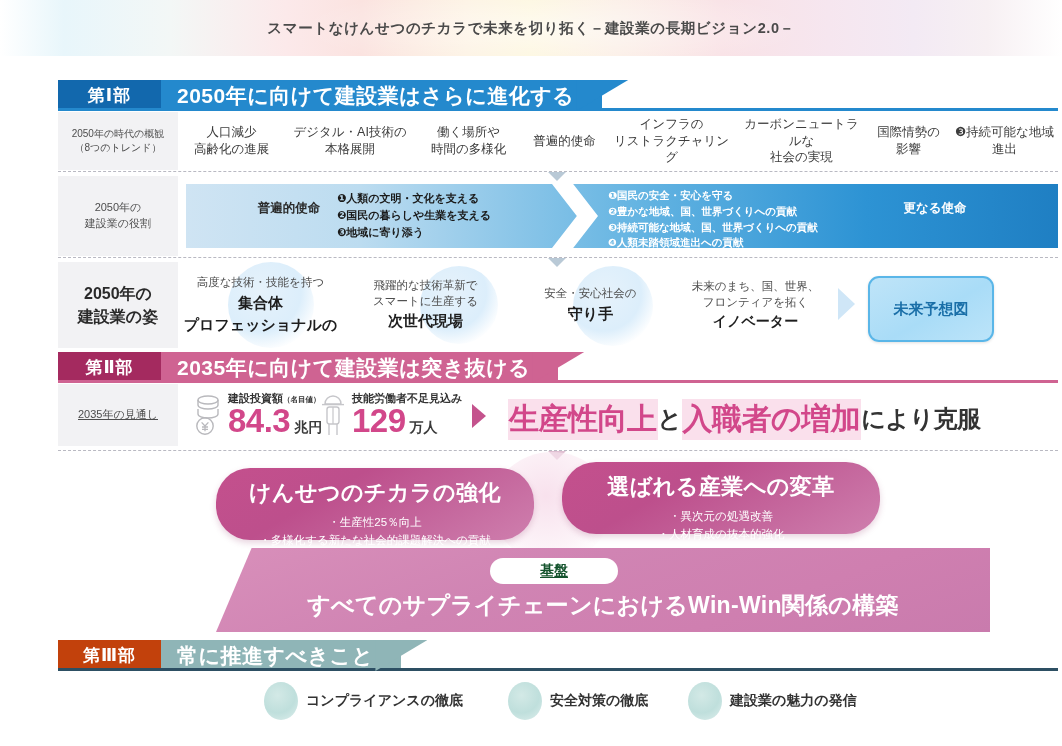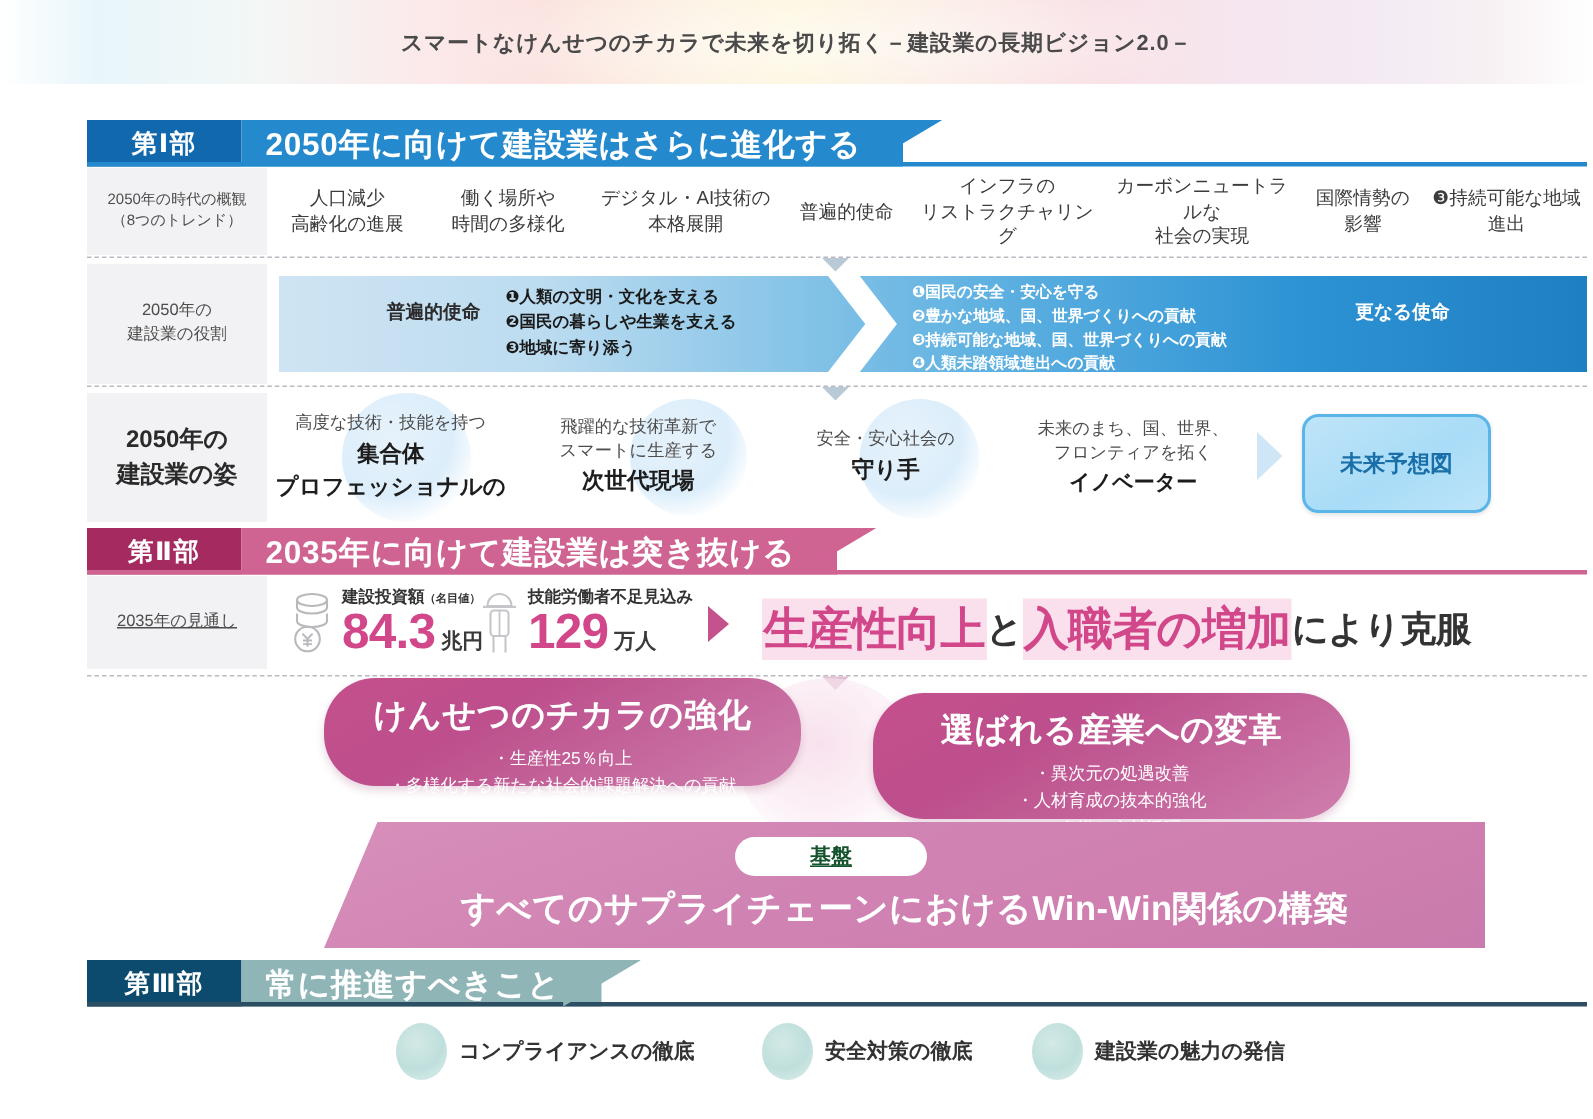--- a/index.html
+++ b/index.html
@@ -71,21 +71,21 @@
 
   
   #part2-head{left:58px;top:352px;}
   #part2-head .num{background:#a42a5f;}
   #part2-head .title-wrap{background:#cf6392;}
   #part2-head .slant{background:#cf6392;clip-path:polygon(0 0,100% 0,0 100%);}
   #part2-underline{left:58px;top:380px;width:1000px;background:#cf6392;}
 
   
   #part3-head{left:58px;top:640px;}
-  #part3-head .num{background:#0c4a6e;}
+  #part3-head .num{background:#c2410c;}
   #part3-head .title-wrap{background:#8fb5b7;}
   #part3-head .slant{background:#8fb5b7;clip-path:polygon(0 0,100% 0,0 100%);}
   #part3-underline{left:58px;top:668px;width:1000px;background:#2d4f63;}
 
   
   .rowlabel{
     position:absolute;left:58px;width:120px;
     background:#f2f2f4;
     display:flex;align-items:center;justify-content:center;text-align:center;
     color:#4d4d4d;line-height:1.45;
@@ -208,22 +208,22 @@
     color:#fff;
   }
   .pillar h3{
     margin:0;padding:10px 0 2px 0;text-align:center;
     font-size:22px;font-weight:700;letter-spacing:.5px;
   }
   .pillar ul{
     margin:0;padding:3px 0 0 0;list-style:none;text-align:center;
   }
   .pillar li{font-size:11.5px;line-height:1.6;font-weight:500;}
-  #pillar1{left:216px;top:452px;width:318px;height:72px;}
-  #pillar2{left:582px;top:462px;width:318px;height:84px;}
+  #pillar1{left:216px;top:468px;width:318px;height:72px;}
+  #pillar2{left:562px;top:462px;width:318px;height:72px;}
 
   
   .foundation{
     position:absolute;left:216px;top:548px;width:774px;height:84px;
     background:linear-gradient(160deg,#d88fba 0%,#d084b3 40%,#cf7fb0 70%,#c97bad 100%);
     clip-path:polygon(4.6% 0, 100% 0, 100% 100%, 0 100%);
     box-shadow:0 2px 5px rgba(150,60,110,.18);
   }
   .found-pill{
     position:absolute;left:490px;top:558px;width:128px;height:26px;
@@ -282,27 +282,27 @@
     <div id="trend-label">
       <span>2050年の時代の概観</span><br>
       <span>（8つのトレンド）</span>
     </div>
   </div>
   <div class="trend-items">
     <div class="trend">
       <span>人口減少</span><br>
       <span>高齢化の進展</span>
     </div>
+    <div class="trend w-wide">
+      <span>デジタル・AI技術の</span><br>
+      <span>本格展開</span>
+    </div>
     <div class="trend">
       <span>働く場所や</span><br>
       <span>時間の多様化</span>
-    </div>
-    <div class="trend w-wide">
-      <span>デジタル・AI技術の</span><br>
-      <span>本格展開</span>
     </div>
     <div class="trend w-narrow">
       <span>普遍的使命</span>
     </div>
     <div class="trend w-wide">
       <span>インフラの</span><br>
       <span>リストラクチャリング</span>
     </div>
     <div class="trend w-wide">
       <span>カーボンニュートラルな</span><br>

